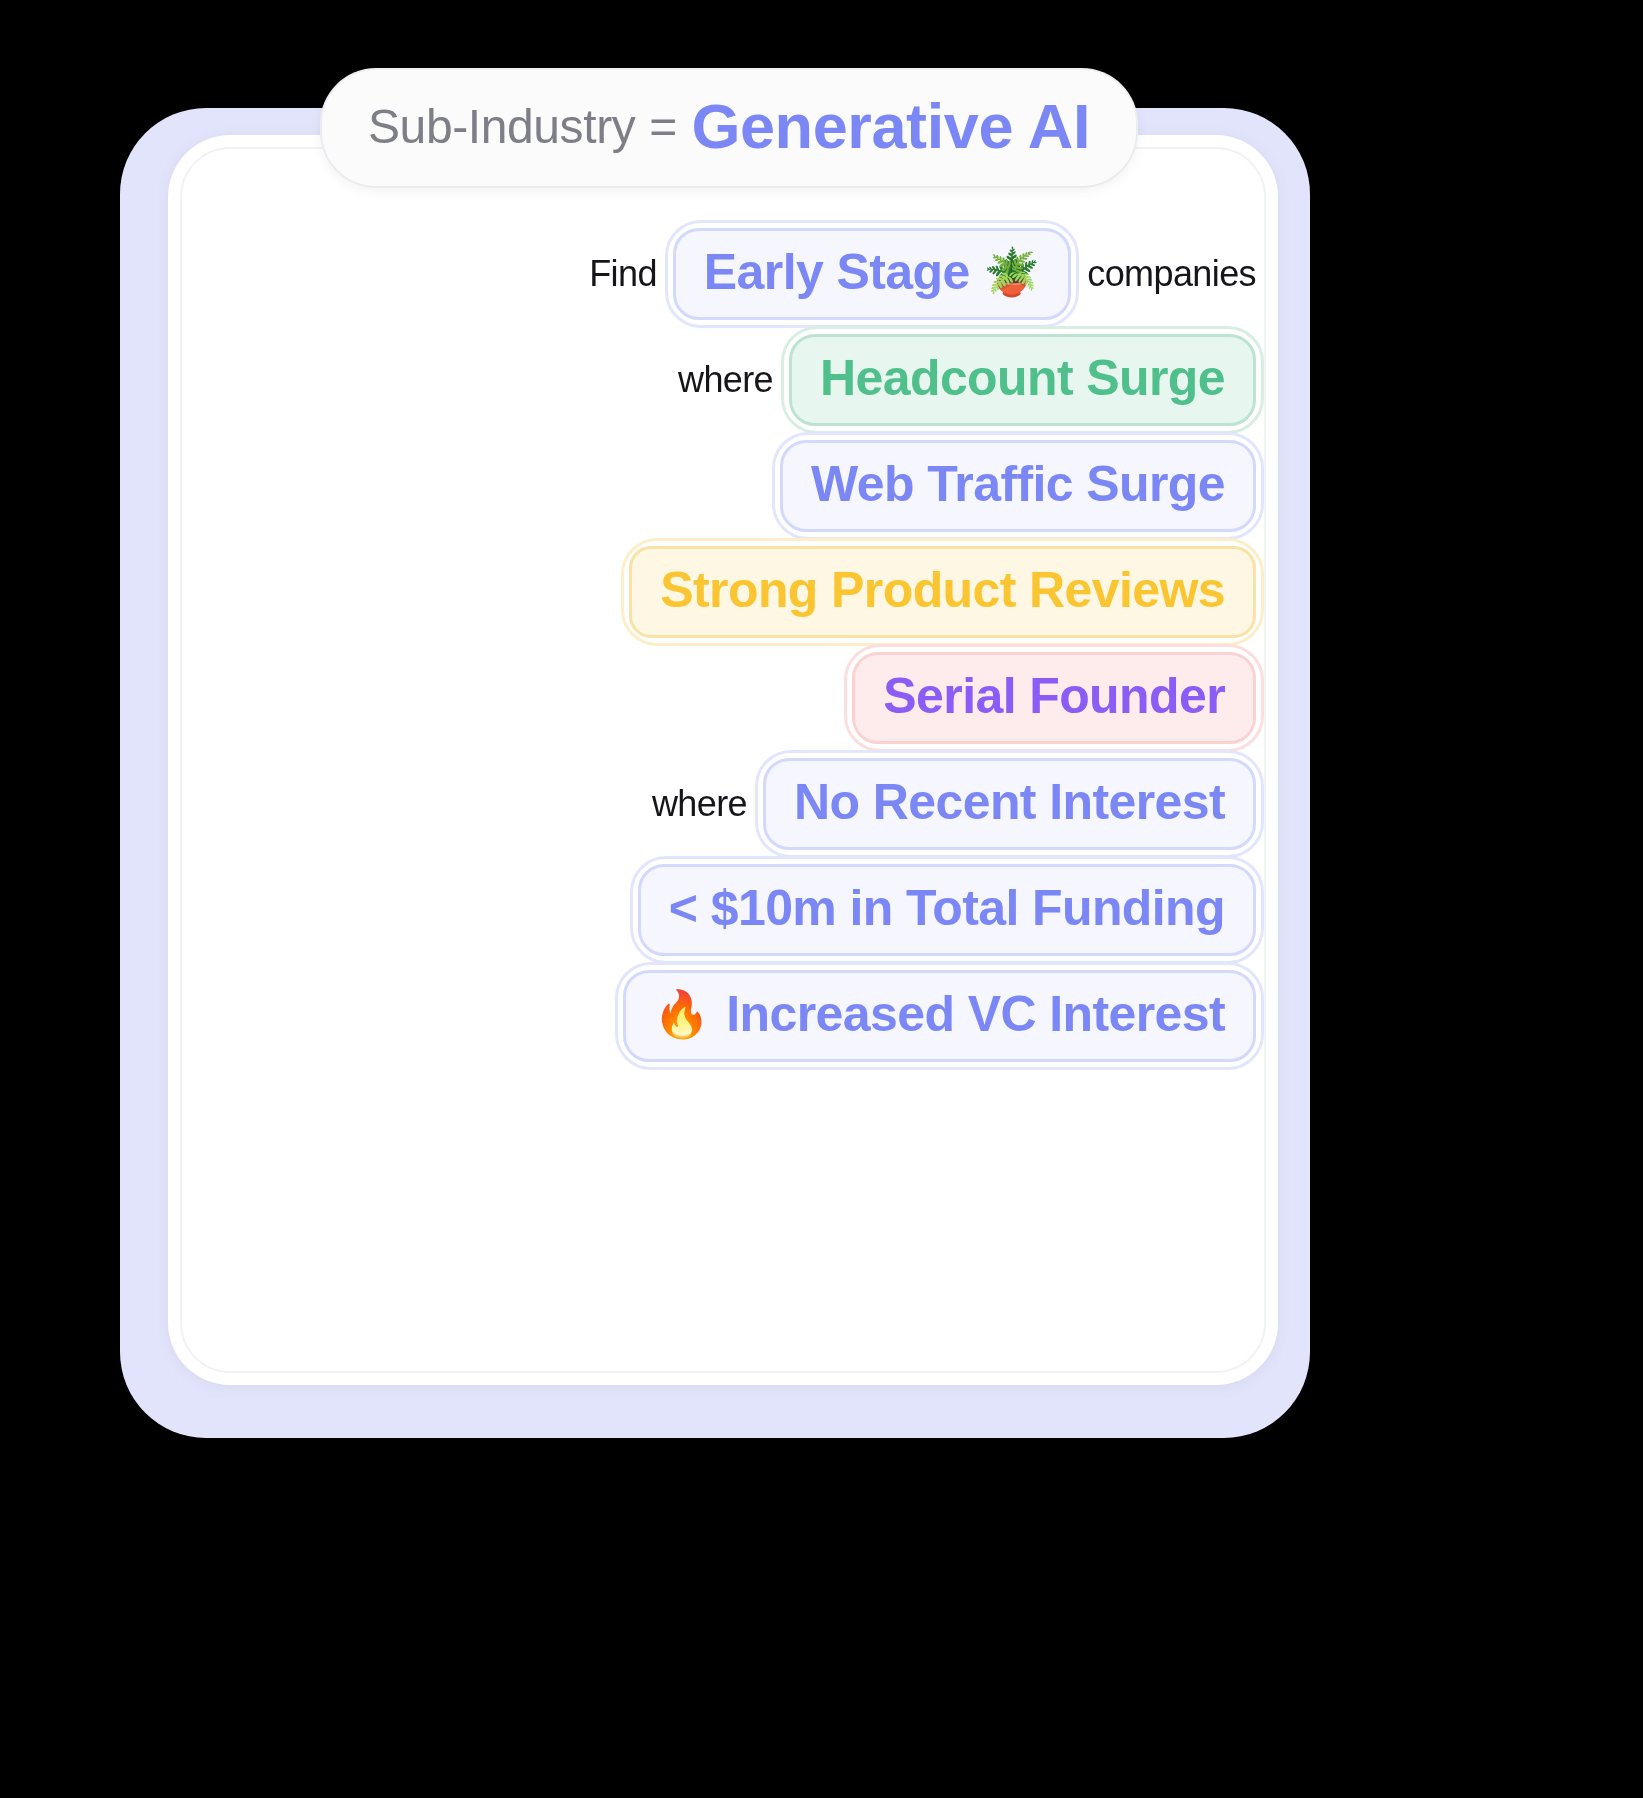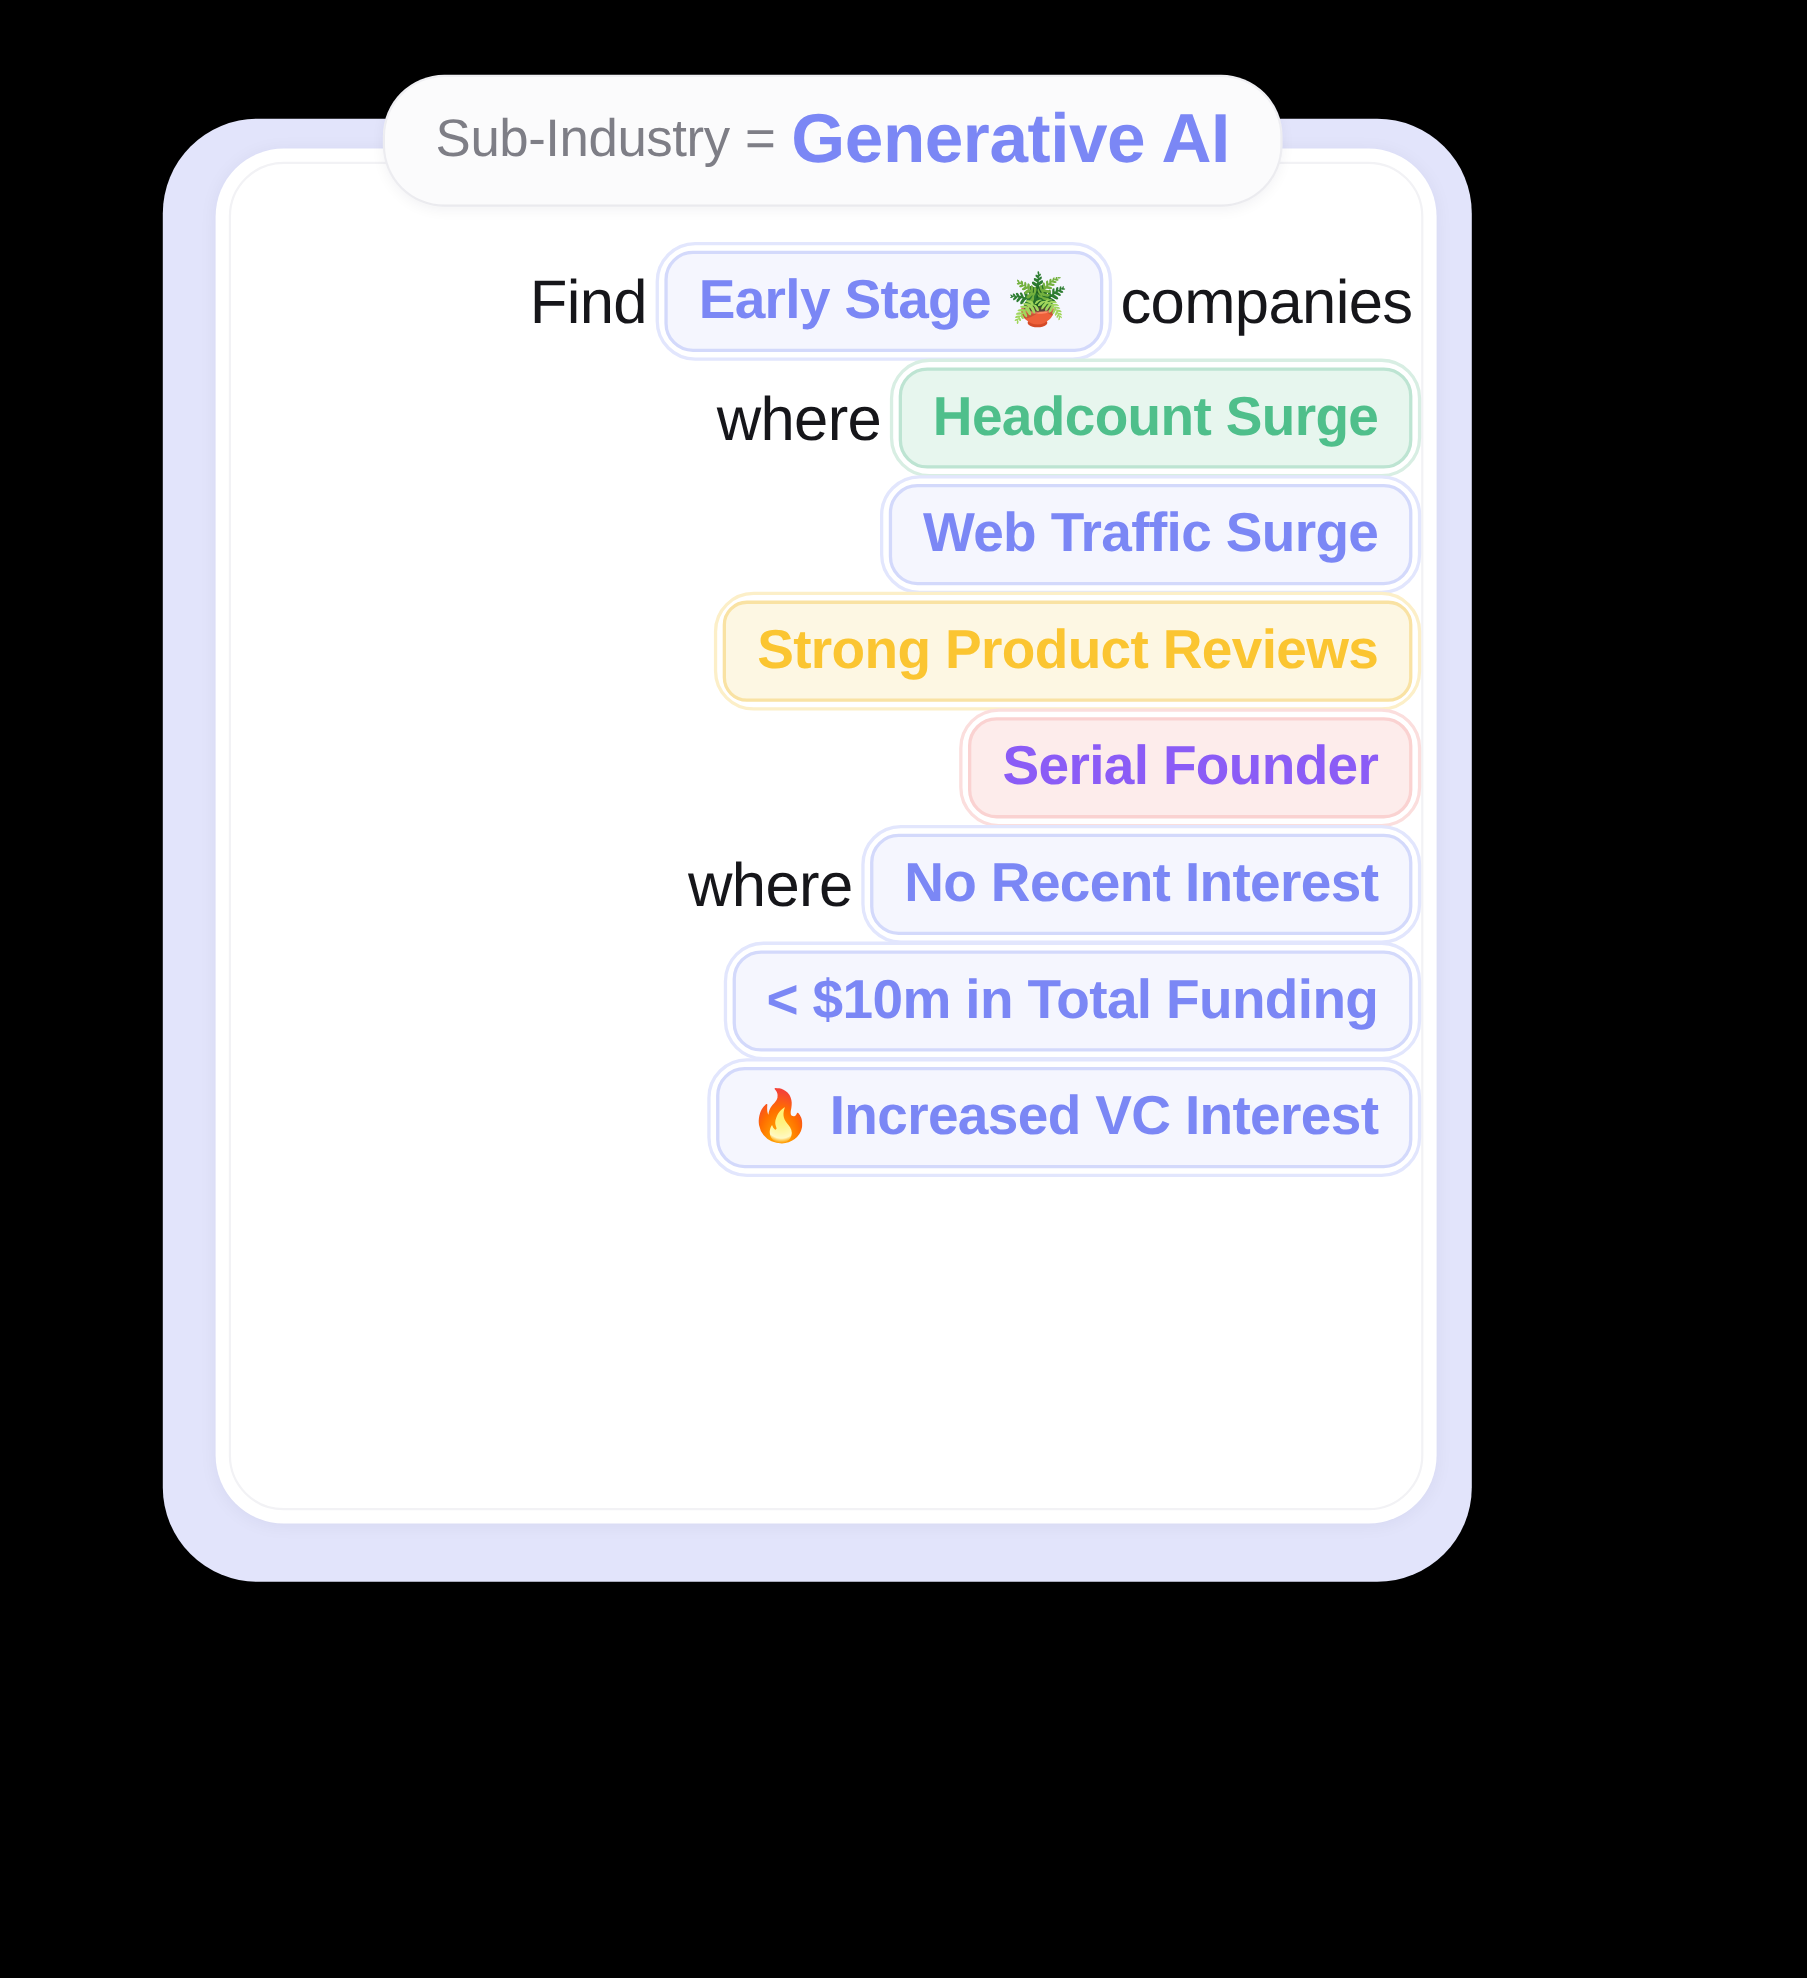--- a/index.html
+++ b/index.html
@@ -6,21 +6,20 @@
   body{
     width:1643px;height:1798px;
     background:#000;
     font-family:"Liberation Sans","DejaVu Sans",sans-serif;
     overflow:hidden;
   }
   .stage{
     position:relative;
     width:1515px;height:1798px;
     background:#000;
-    margin-left:28px;
   }
   
   .outer-frame{
     position:absolute;
     left:120px; top:108px;
     width:1190px; height:1330px;
     background:#e2e4fb;
     border-radius:86px;
   }
   
@@ -80,21 +79,21 @@
     gap:14px;
   }
   .row{
     display:flex;
     align-items:center;
     justify-content:flex-end;
     gap:16px;
     white-space:nowrap;
   }
   .kw{
-    font-size:56px;
+    font-size:36px;
     color:#16161a;
     font-weight:400;
     letter-spacing:-0.6px;
   }
   
   .chip{
     position:relative;
     display:inline-flex;
     align-items:center;
     gap:14px;

